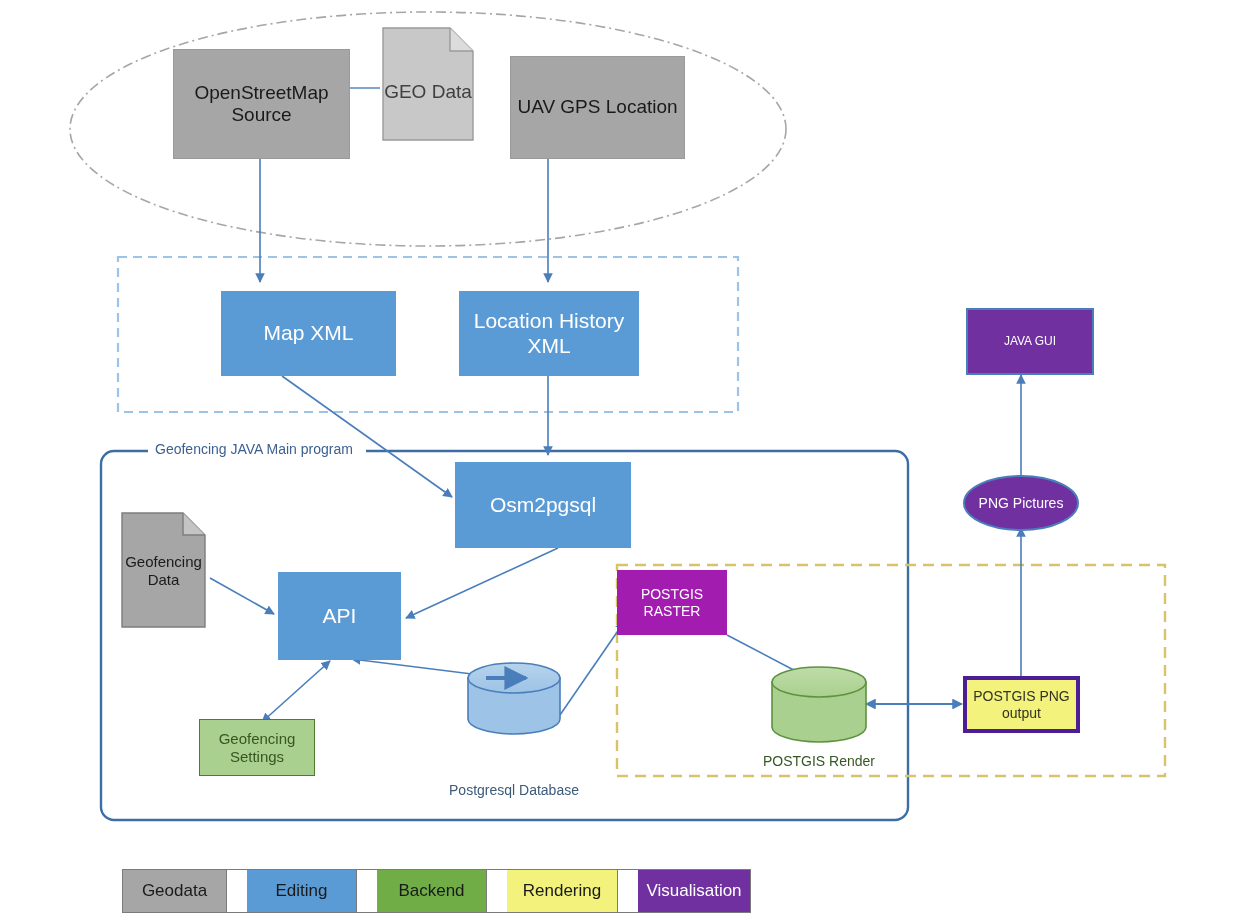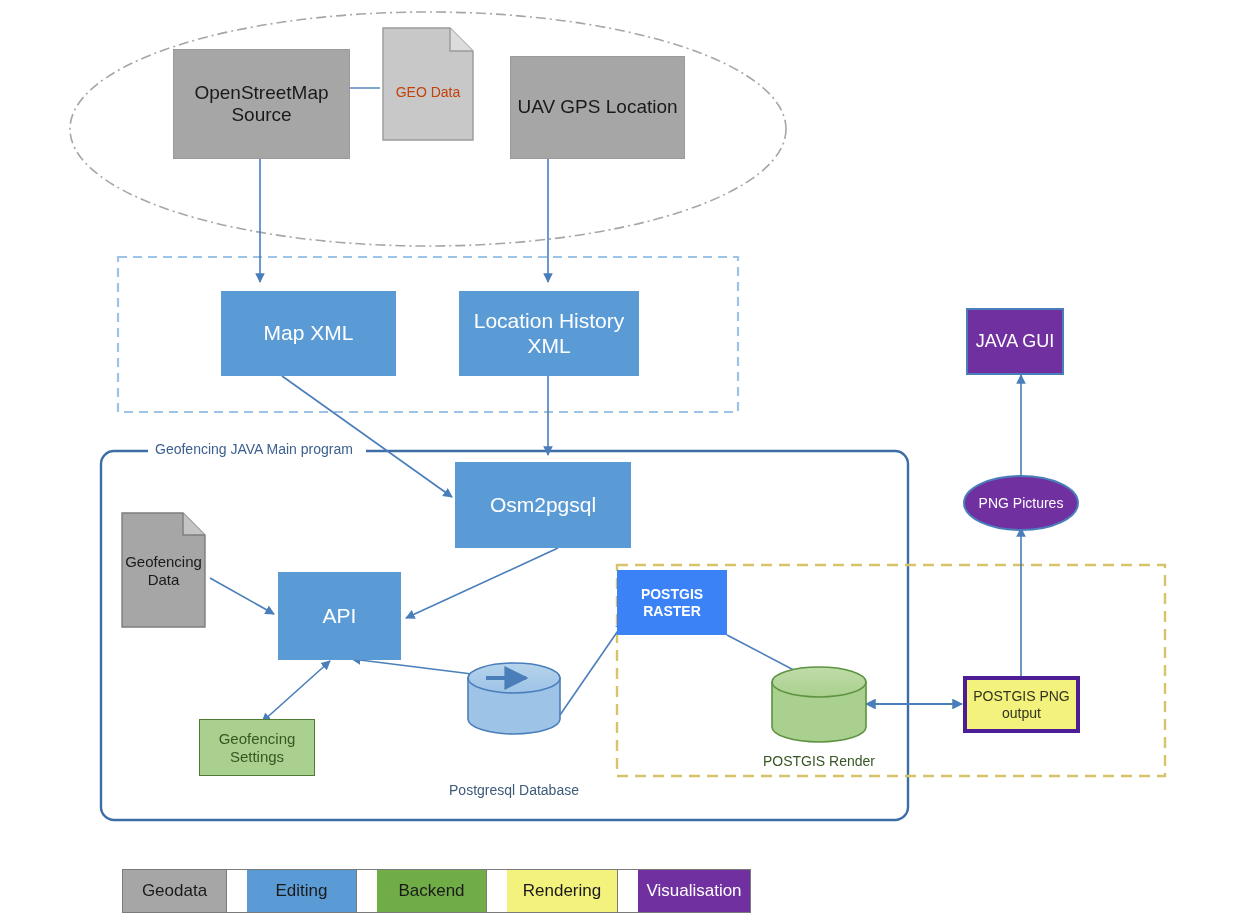--- a/index.html
+++ b/index.html
@@ -42,23 +42,22 @@
     border: 1px solid #9a9a9a;
     color: #1a1a1a;
   }
   
   .editing-box {
     background: #5b9bd5;
     color: #ffffff;
   }
   
   .backend-box {
-    background: #3b82f6;
+    background: #a21caf;
     color: #ffffff;
-    font-weight: bold;
   }
   .backend-box-light {
     background: #a9d08e;
     border: 1px solid #4e7a31;
     color: #375623;
   }
   
   .rendering-box {
     background: #f2f27c;
     border: 4px solid #4c1d95;
@@ -190,21 +189,21 @@
       <ellipse cx="819" cy="682" rx="47" ry="15" fill="url(#cylGreenTop)" stroke="#5d9240" stroke-width="1.6"></ellipse>
     </g>
 
     <ellipse cx="1021" cy="503" rx="57" ry="27" fill="#7030a0" stroke="#4a7ebb" stroke-width="2"></ellipse>
   </svg>
 
   <div class="node geodata-box" style="left:173px; top:49px; width:177px; height:110px; font-size:19px;">
     <span>OpenStreetMap Source</span>
   </div>
 
-  <div class="node" style="left:383px; top:45px; width:90px; height:95px; font-size:14px; color:#c2410c;">
+  <div class="node" style="left:383px; top:45px; width:90px; height:95px; font-size:19px; color:#404040;">
     <span>GEO Data</span>
   </div>
 
   <div class="node geodata-box" style="left:510px; top:56px; width:175px; height:103px; font-size:19px;">
     <span>UAV GPS Location</span>
   </div>
 
   <div class="node editing-box" style="left:173px; top:291px; width:175px; height:85px; font-size:21px;margin-left:48px;">
     <span>Map XML</span>
   </div>
@@ -242,21 +241,21 @@
   </div>
 
   <div class="node rendering-box" style="left:963px; top:676px; width:117px; height:57px; font-size:14px;">
     <span>POSTGIS PNG output</span>
   </div>
 
   <div class="node" style="left:964px; top:489px; width:114px; height:28px; font-size:14px; color:#ffffff;">
     <span>PNG Pictures</span>
   </div>
 
-  <div class="node visual-box" style="left:966px; top:308px; width:98px; height:67px; font-size:18px;align-items:center;">
+  <div class="node visual-box" style="left:966px; top:308px; width:128px; height:67px; font-size:12px;align-items:center;">
     <span>JAVA GUI</span>
   </div>
 
   <div class="container-label" style="left:150px; top:441px;">
     <span>Geofencing JAVA Main program</span>
   </div>
 
   <div id="legend">
     <div class="legend-cell" style="width:104px; background:#a6a6a6; color:#1a1a1a;">
       <span>Geodata</span>

